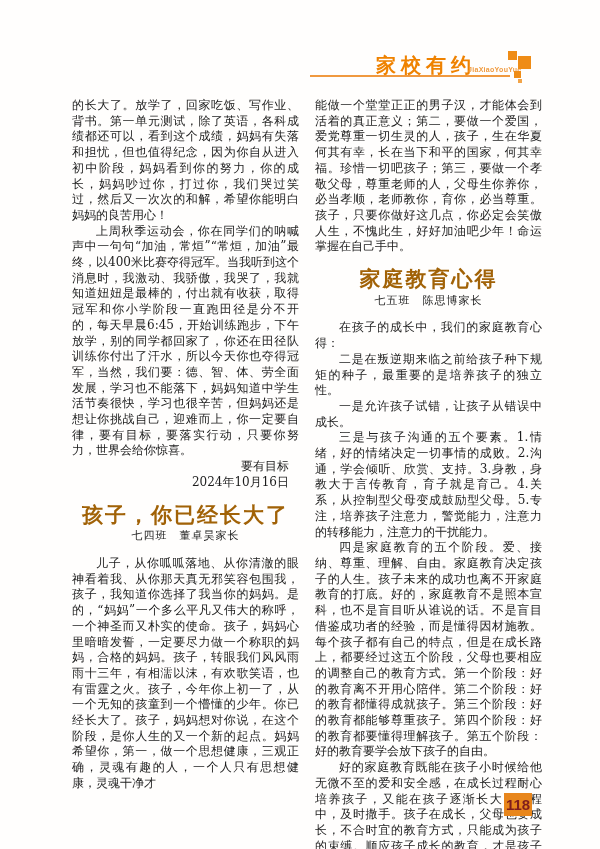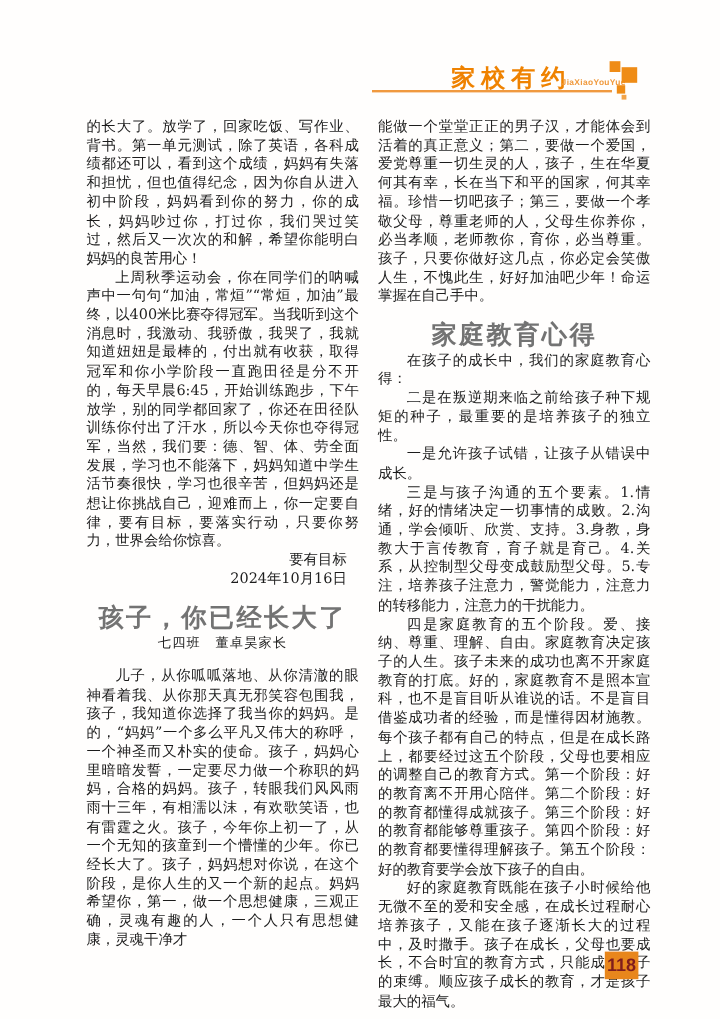--- a/index.html
+++ b/index.html
@@ -25,21 +25,21 @@
   .columns{
     position:absolute;top:98px;left:72px;width:470px;
     display:flex;gap:16px;
   }
   .col{width:227px;font-size:12px;line-height:15.7px;text-align:justify;}
   .col p{margin:0;}
   .col p.indent{text-indent:2em;}
   .sig{text-align:right;padding-right:10px;}
   .article-title{
     margin:16px 0 6px 0;text-align:center;font-size:21px;font-weight:bold;
-    letter-spacing:2px;color:#737373;
+    letter-spacing:2px;color:#a16207;
   }
   .byline{
     text-align:center;font-size:11px;letter-spacing:1px;margin-bottom:12px;color:#222;
   }
   
   .pagenum{
     position:absolute;left:504px;top:793px;width:28px;height:23px;
     background:#e8861c;color:#7f1d1d;font-family:"Liberation Sans",sans-serif;
     font-weight:bold;font-size:15px;line-height:23px;text-align:center;
   }
@@ -71,20 +71,21 @@
 
       <h2 class="article-title">孩子，你已经长大了</h2>
       <div class="byline">七四班　董卓昊家长</div>
       <p class="indent">儿子，从你呱呱落地、从你清澈的眼神看着我、从你那天真无邪笑容包围我，孩子，我知道你选择了我当你的妈妈。是的，“妈妈”一个多么平凡又伟大的称呼，一个神圣而又朴实的使命。孩子，妈妈心里暗暗发誓，一定要尽力做一个称职的妈妈，合格的妈妈。孩子，转眼我们风风雨雨十三年，有相濡以沫，有欢歌笑语，也有雷霆之火。孩子，今年你上初一了，从一个无知的孩童到一个懵懂的少年。你已经长大了。孩子，妈妈想对你说，在这个阶段，是你人生的又一个新的起点。妈妈希望你，第一，做一个思想健康，三观正确，灵魂有趣的人，一个人只有思想健康，灵魂干净才</p>
     </section>
 
     <section class="col">
       <p class="noindent">能做一个堂堂正正的男子汉，才能体会到活着的真正意义；第二，要做一个爱国，爱党尊重一切生灵的人，孩子，生在华夏何其有幸，长在当下和平的国家，何其幸福。珍惜一切吧孩子；第三，要做一个孝敬父母，尊重老师的人，父母生你养你，必当孝顺，老师教你，育你，必当尊重。孩子，只要你做好这几点，你必定会笑傲人生，不愧此生，好好加油吧少年！命运掌握在自己手中。</p>
 
       <h2 class="article-title">家庭教育心得</h2>
+      <div class="byline">七五班　陈思博家长</div>
       <p class="indent">在孩子的成长中，我们的家庭教育心得：</p>
       <p class="indent">二是在叛逆期来临之前给孩子种下规矩的种子，最重要的是培养孩子的独立性。</p>
       <p class="indent">一是允许孩子试错，让孩子从错误中成长。</p>
       <p class="indent">三是与孩子沟通的五个要素。1.情绪，好的情绪决定一切事情的成败。2.沟通，学会倾听、欣赏、支持。3.身教，身教大于言传教育，育子就是育己。4.关系，从控制型父母变成鼓励型父母。5.专注，培养孩子注意力，警觉能力，注意力的转移能力，注意力的干扰能力。</p>
       <p class="indent">四是家庭教育的五个阶段。爱、接纳、尊重、理解、自由。家庭教育决定孩子的人生。孩子未来的成功也离不开家庭教育的打底。好的，家庭教育不是照本宣科，也不是盲目听从谁说的话。不是盲目借鉴成功者的经验，而是懂得因材施教。每个孩子都有自己的特点，但是在成长路上，都要经过这五个阶段，父母也要相应的调整自己的教育方式。第一个阶段：好的教育离不开用心陪伴。第二个阶段：好的教育都懂得成就孩子。第三个阶段：好的教育都能够尊重孩子。第四个阶段：好的教育都要懂得理解孩子。第五个阶段：好的教育要学会放下孩子的自由。</p>
       <p class="indent">好的家庭教育既能在孩子小时候给他无微不至的爱和安全感，在成长过程耐心培养孩子，又能在孩子逐渐长大的过程中，及时撒手。孩子在成长，父母也要成长，不合时宜的教育方式，只能成为孩子的束缚。顺应孩子成长的教育，才是孩子最大的福气。</p>
     </section>
 
   </main>
 

